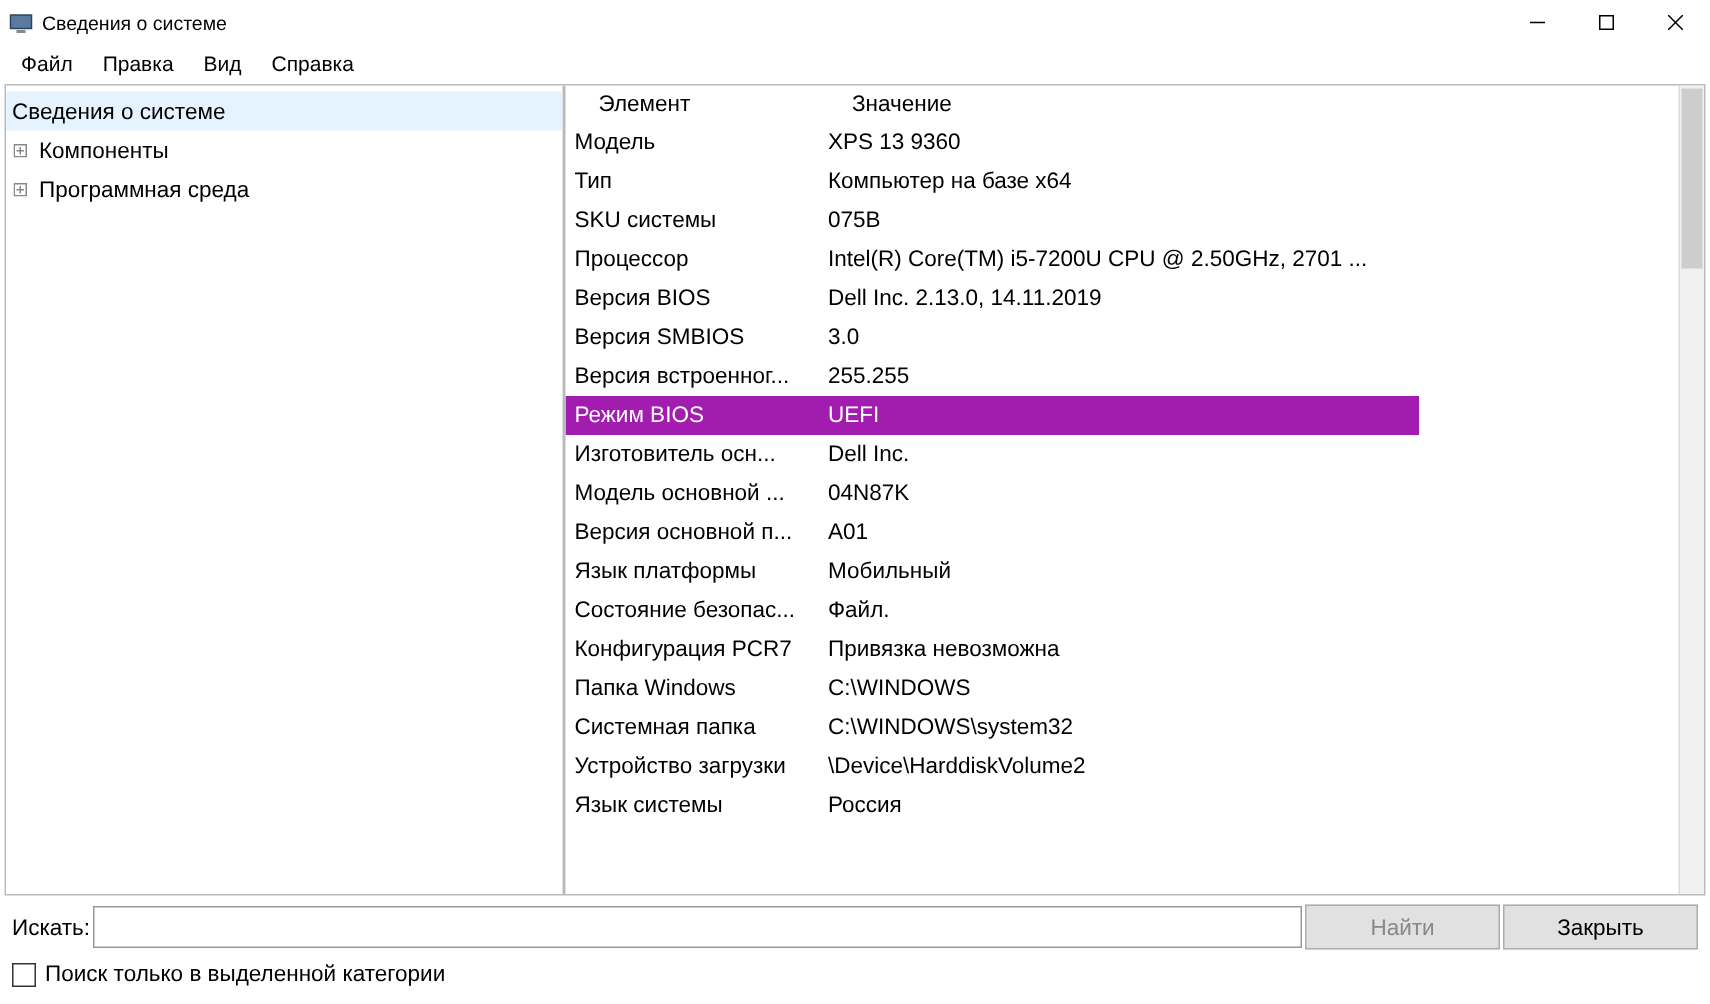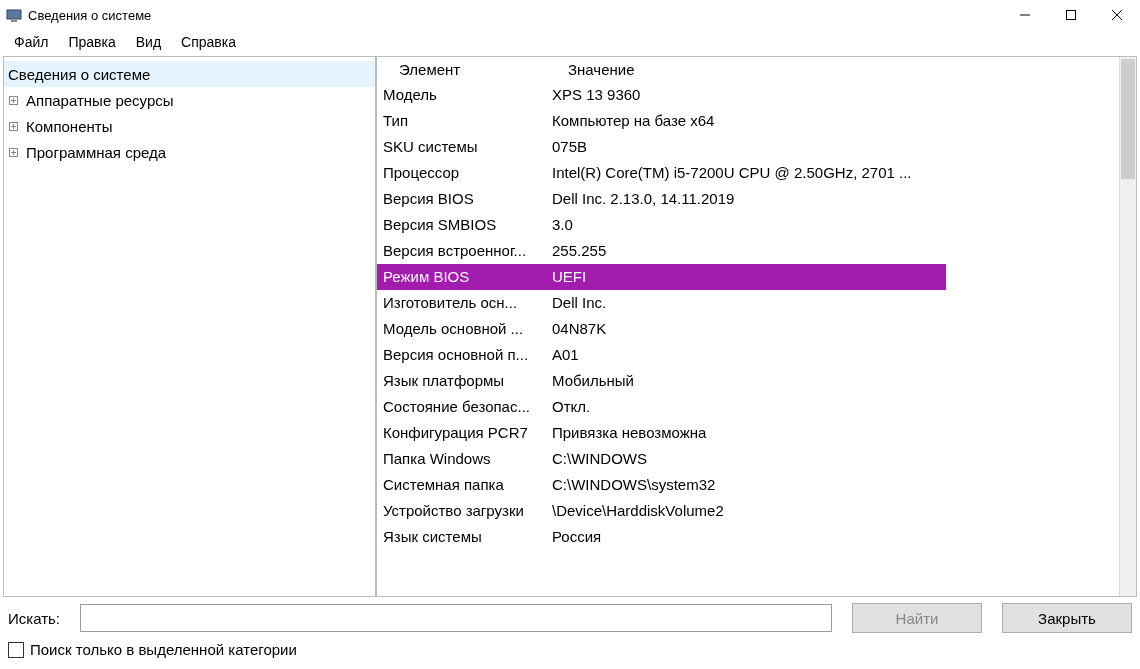--- a/index.html
+++ b/index.html
@@ -29,21 +29,21 @@
 
   .details { flex: 1 1 auto; overflow: hidden; position: relative; }
   .grid { display: grid; grid-template-columns: 169px 1fr; }
   .hdr { padding: 4px 8px 4px 6px; font-size: 15px; margin-left: 16px; }
   .row { display: contents; }
   .cell { padding: 4px 6px 5px 6px; font-size: 15px; white-space: nowrap; overflow: hidden; text-overflow: ellipsis; }
   .row.selected .cell { background: #a21caf; color: #fff; }
   .row.selected .cell.val { max-width: 400px; }
 
   .footer { height: 72px; padding: 6px 8px 6px 8px; display: flex; flex-direction: column; gap: 8px; }
-  .searchrow { display: flex; align-items: center; gap: 20px; }
+  .searchrow { display: flex; align-items: center; gap: 2px; }
   .searchrow label { font-size: 15px; }
   .searchrow input { flex: 1 1 auto; height: 28px; border: 1px solid #999; padding: 2px 6px; font-family: inherit; font-size: 14px; }
   .btn { width: 130px; height: 30px; border: 1px solid #adadad; background: #e1e1e1; display: flex; align-items: center; justify-content: center; font-size: 15px; }
   .btn.disabled { color: #888; }
   .checkrow { display: flex; gap: 28px; align-items: center; }
   .chk { display: flex; align-items: center; gap: 6px; font-size: 15px; }
   .chk .box { width: 16px; height: 16px; border: 1px solid #333; display: inline-block; }
 </style>
 </head>
 <body>
@@ -91,30 +91,20 @@
         <span class="label">Сведения о системе</span>
       </div>
       <div class="node">
         <span class="expander">
             <svg width="9" height="9">
               <rect x="0.5" y="0.5" width="8" height="8"></rect>
               <line x1="2" y1="4.5" x2="7" y2="4.5"></line>
               <line x1="4.5" y1="2" x2="4.5" y2="7"></line>
             </svg>
           </span>
-        <span class="label">Аппаратные ресурсы</span>
-      </div>
-      <div class="node">
-        <span class="expander">
-            <svg width="9" height="9">
-              <rect x="0.5" y="0.5" width="8" height="8"></rect>
-              <line x1="2" y1="4.5" x2="7" y2="4.5"></line>
-              <line x1="4.5" y1="2" x2="4.5" y2="7"></line>
-            </svg>
-          </span>
         <span class="label">Компоненты</span>
       </div>
       <div class="node">
         <span class="expander">
             <svg width="9" height="9">
               <rect x="0.5" y="0.5" width="8" height="8"></rect>
               <line x1="2" y1="4.5" x2="7" y2="4.5"></line>
               <line x1="4.5" y1="2" x2="4.5" y2="7"></line>
             </svg>
           </span>
@@ -131,21 +121,21 @@
           <div class="row"><div class="cell">SKU системы</div><div class="cell val">075B</div></div>
           <div class="row"><div class="cell">Процессор</div><div class="cell val">Intel(R) Core(TM) i5-7200U CPU @ 2.50GHz, 2701 ...</div></div>
           <div class="row"><div class="cell">Версия BIOS</div><div class="cell val">Dell Inc. 2.13.0, 14.11.2019</div></div>
           <div class="row"><div class="cell">Версия SMBIOS</div><div class="cell val">3.0</div></div>
           <div class="row"><div class="cell">Версия встроенног...</div><div class="cell val">255.255</div></div>
           <div class="row selected"><div class="cell">Режим BIOS</div><div class="cell val">UEFI</div></div>
           <div class="row"><div class="cell">Изготовитель осн...</div><div class="cell val">Dell Inc.</div></div>
           <div class="row"><div class="cell">Модель основной ...</div><div class="cell val">04N87K</div></div>
           <div class="row"><div class="cell">Версия основной п...</div><div class="cell val">A01</div></div>
           <div class="row"><div class="cell">Язык платформы</div><div class="cell val">Мобильный</div></div>
-          <div class="row"><div class="cell">Состояние безопас...</div><div class="cell val">Откл.</div></div>
+          <div class="row"><div class="cell">Состояние безопас...</div><div class="cell val">Файл.</div></div>
           <div class="row"><div class="cell">Конфигурация PCR7</div><div class="cell val">Привязка невозможна</div></div>
           <div class="row"><div class="cell">Папка Windows</div><div class="cell val">C:\WINDOWS</div></div>
           <div class="row"><div class="cell">Системная папка</div><div class="cell val">C:\WINDOWS\system32</div></div>
           <div class="row"><div class="cell">Устройство загрузки</div><div class="cell val">\Device\HarddiskVolume2</div></div>
           <div class="row"><div class="cell">Язык системы</div><div class="cell val">Россия</div></div>
         </div>
     </div>
 
     <div class="vscroll">
       <div class="thumb"></div>

